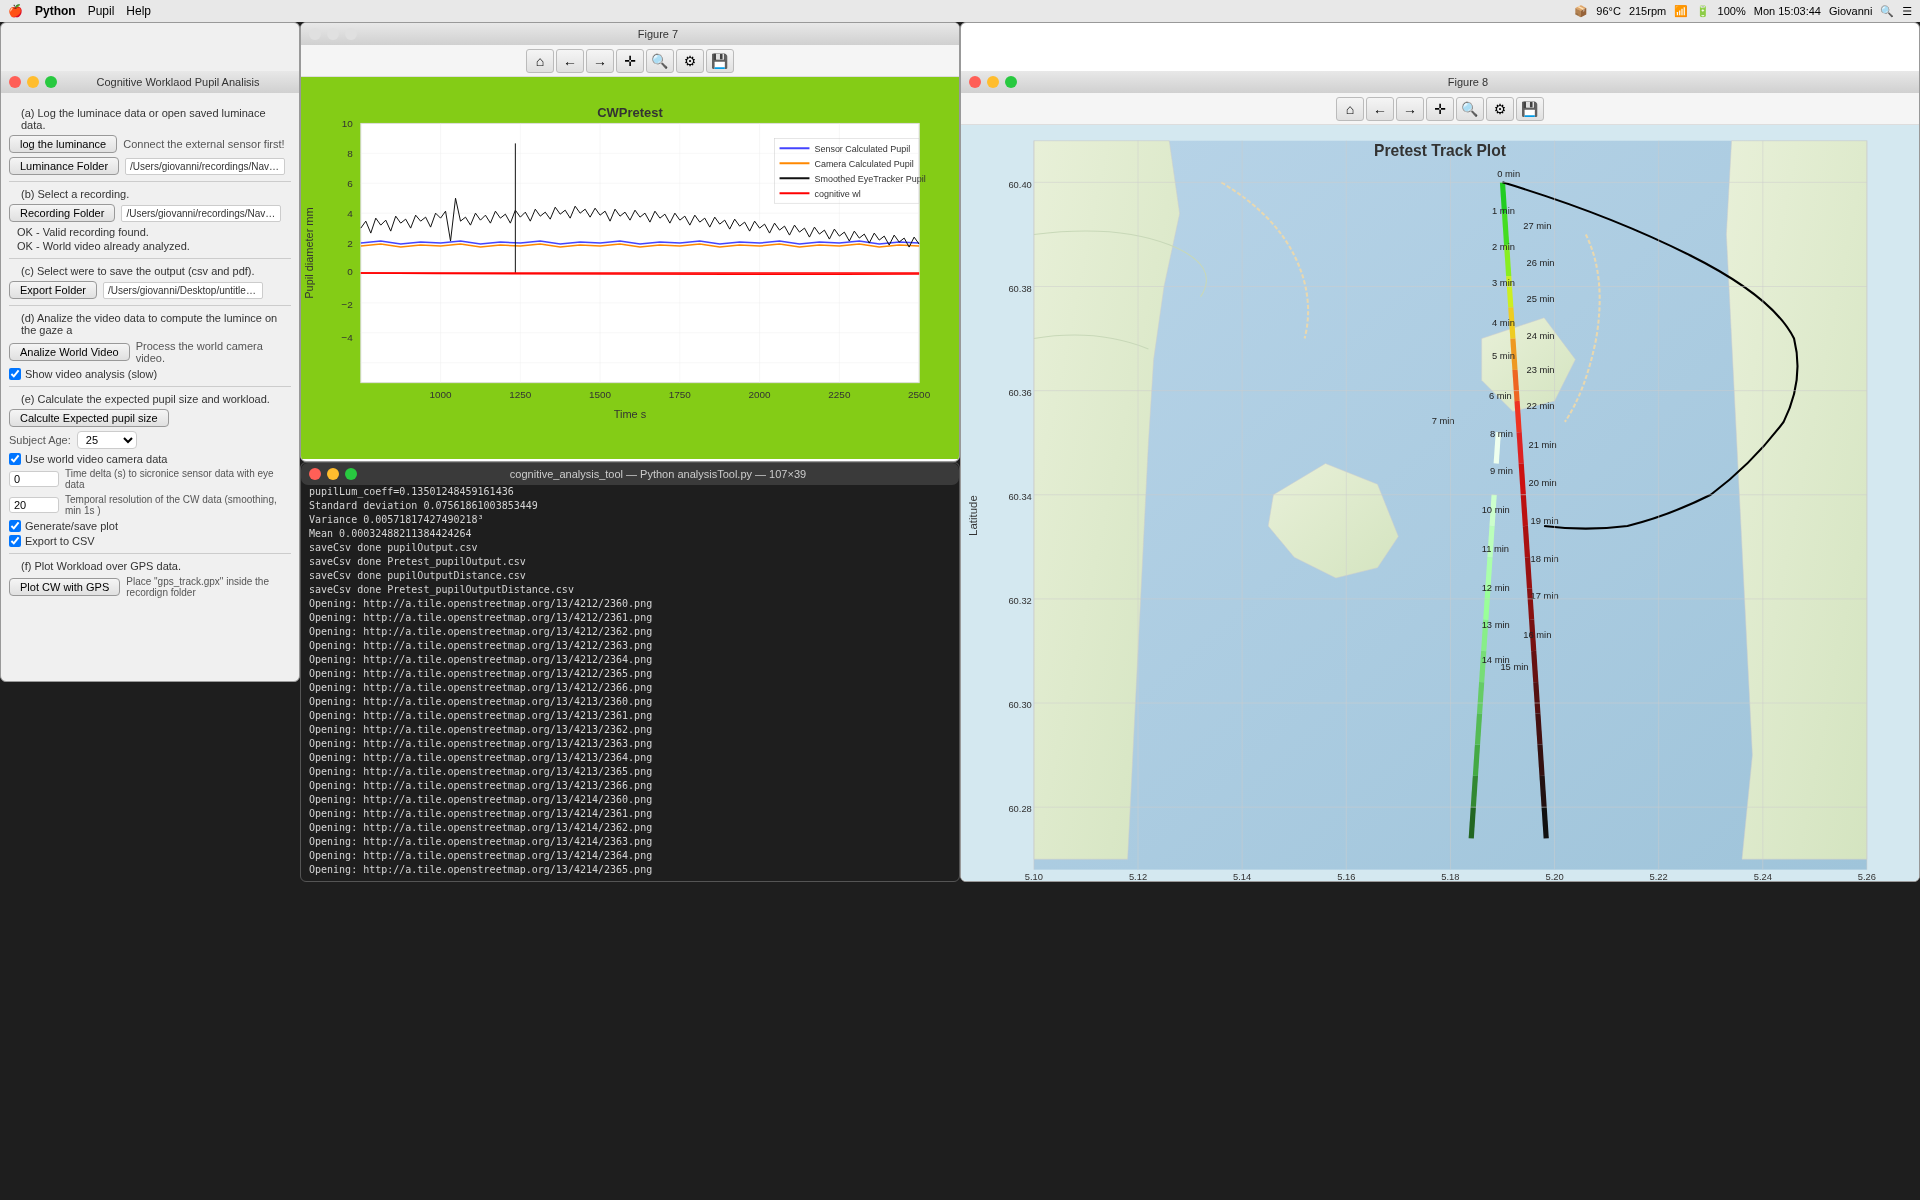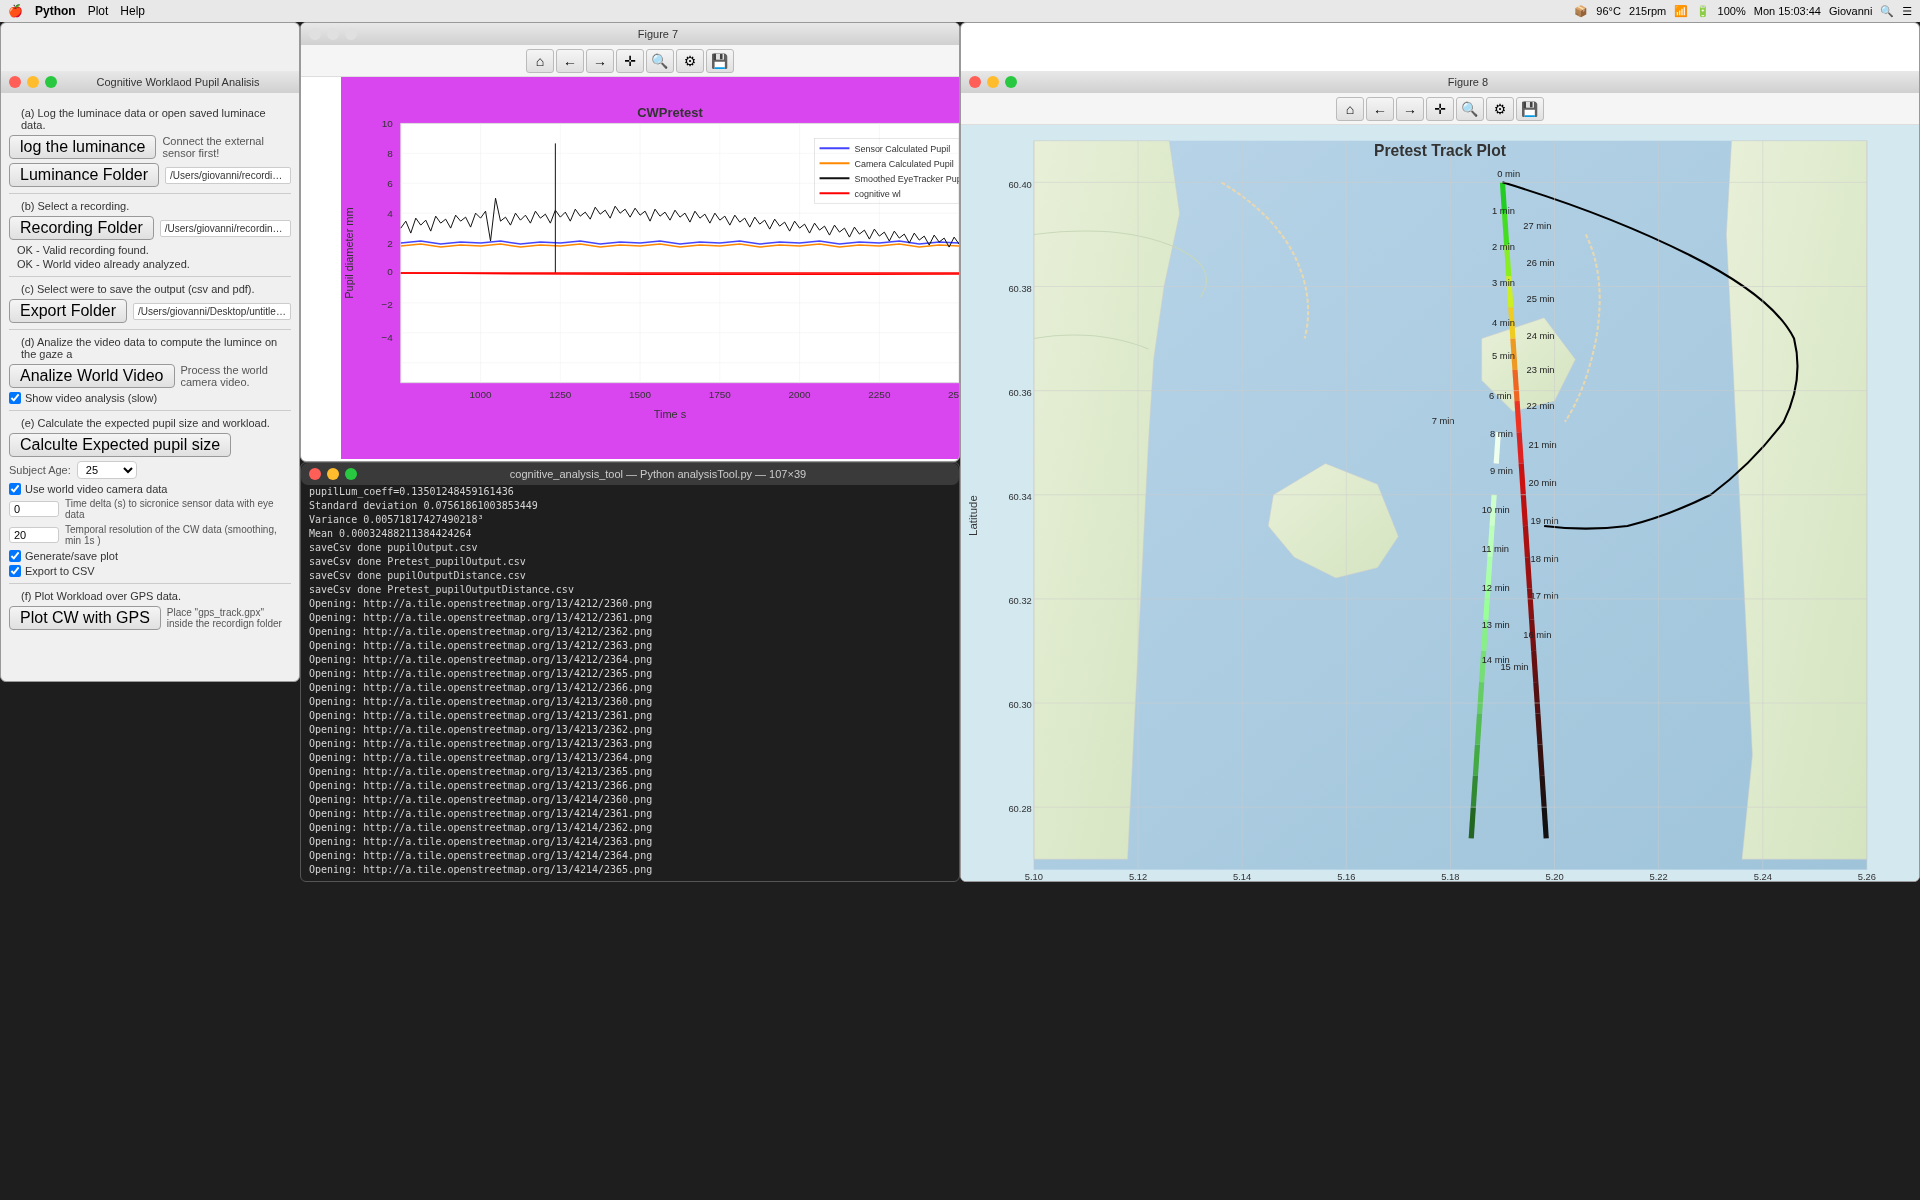--- a/index.html
+++ b/index.html
@@ -75,21 +75,21 @@
       color: #333;
       margin: 6px 0 4px 12px;
     }
 
     .btn {
       display: inline-block;
       background: linear-gradient(to bottom, #f5f5f5, #e0e0e0);
       border: 1px solid #999;
       border-radius: 4px;
       padding: 2px 10px;
-      font-size: 16px;
+      font-size: 11px;
       cursor: pointer;
       white-space: nowrap;
     }
 
     .row { display: flex; align-items: center; gap: 6px; margin-bottom: 4px; flex-wrap: nowrap; }
     .hint-text { font-size: 11px; color: #555; }
     .path-text { font-size: 10px; color: #333; background: white; border: 1px solid #ccc; padding: 2px 4px; border-radius: 2px; overflow: hidden; text-overflow: ellipsis; white-space: nowrap; max-width: 160px; }
 
     .ok-text { font-size: 11px; color: #333; margin-left: 8px; margin-bottom: 2px; }
 
@@ -145,22 +145,21 @@
       border-radius: 3px;
       display: flex; align-items: center; justify-content: center;
       cursor: pointer;
       font-size: 14px;
     }
 
     
     .chart-area {
       width: 100%;
       height: calc(100% - 56px);
-      background: #d946ef;
-      margin-left: 40px;
+      background: #84cc16;
     }
 
     
     .terminal-window {
       position: absolute;
       top: 440px; left: 300px;
       width: 660px;
       height: 420px;
       background: #1e1e1e;
       border: 1px solid #555;
@@ -237,21 +236,21 @@
     }
 
   </style>
 </head>
 <body>
 
 <div class="menubar">
   <div class="menubar-left">
     <span>🍎</span>
     <span style="font-weight:600">Python</span>
-    <span>Plot</span>
+    <span>Pupil</span>
     <span>Help</span>
   </div>
   <div class="menubar-right">
     <span>📦</span>
     <span>96°C</span>
     <span>215rpm</span>
     <span>📶</span>
     <span>🔋</span>
     <span>100%</span>
     <span>Mon 15:03:44</span>

